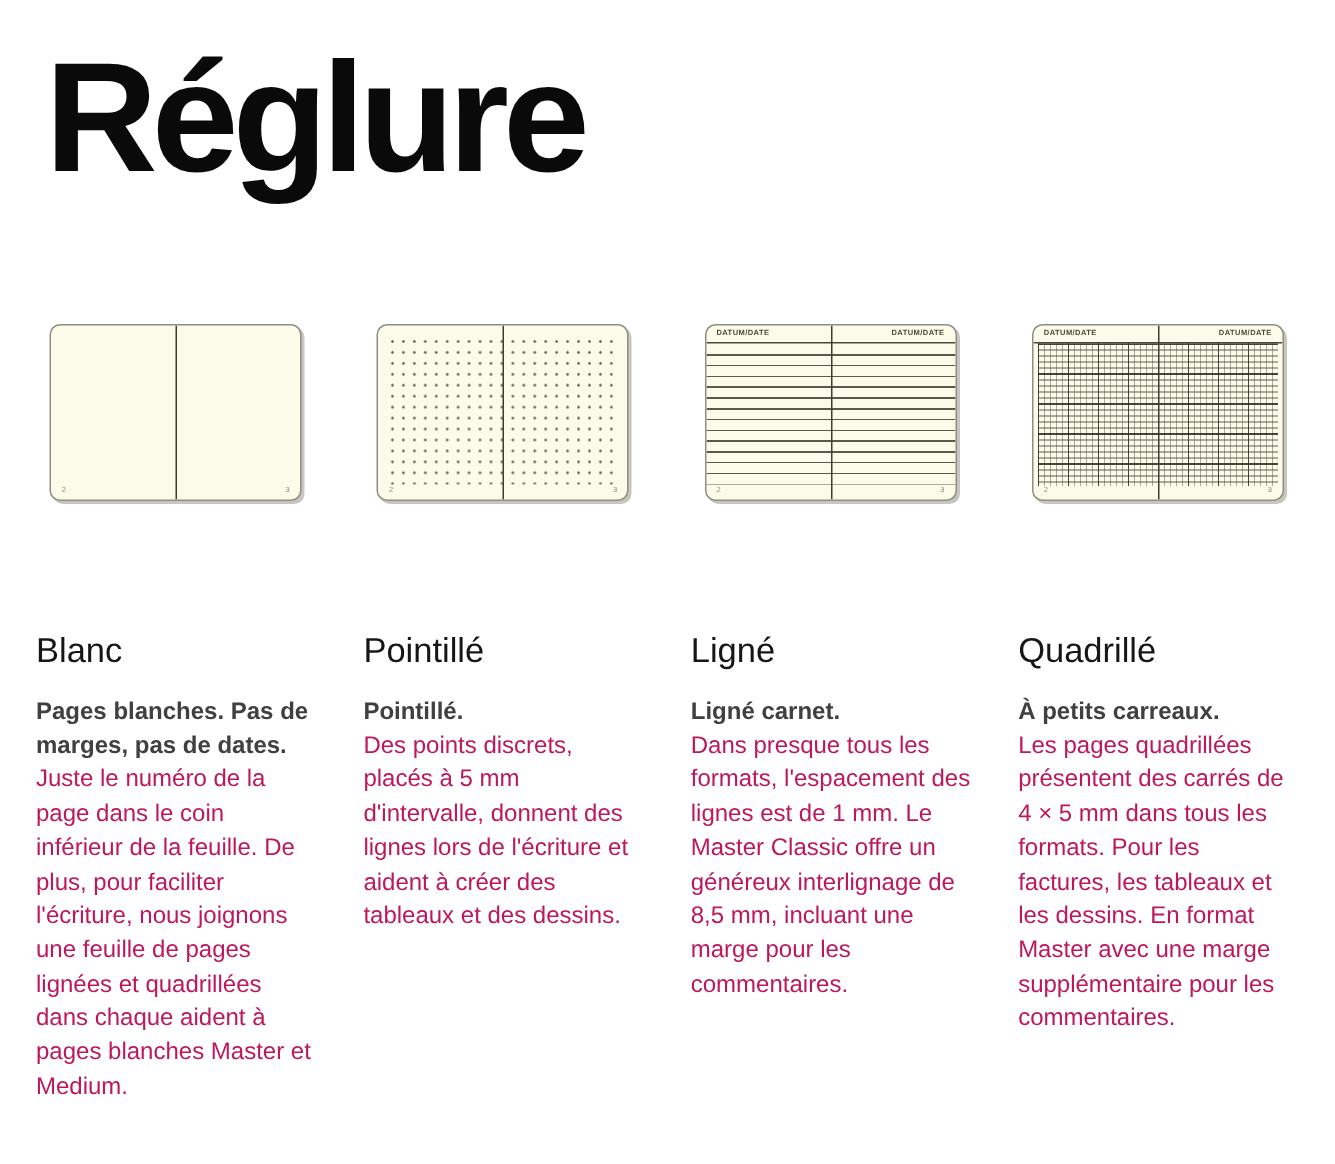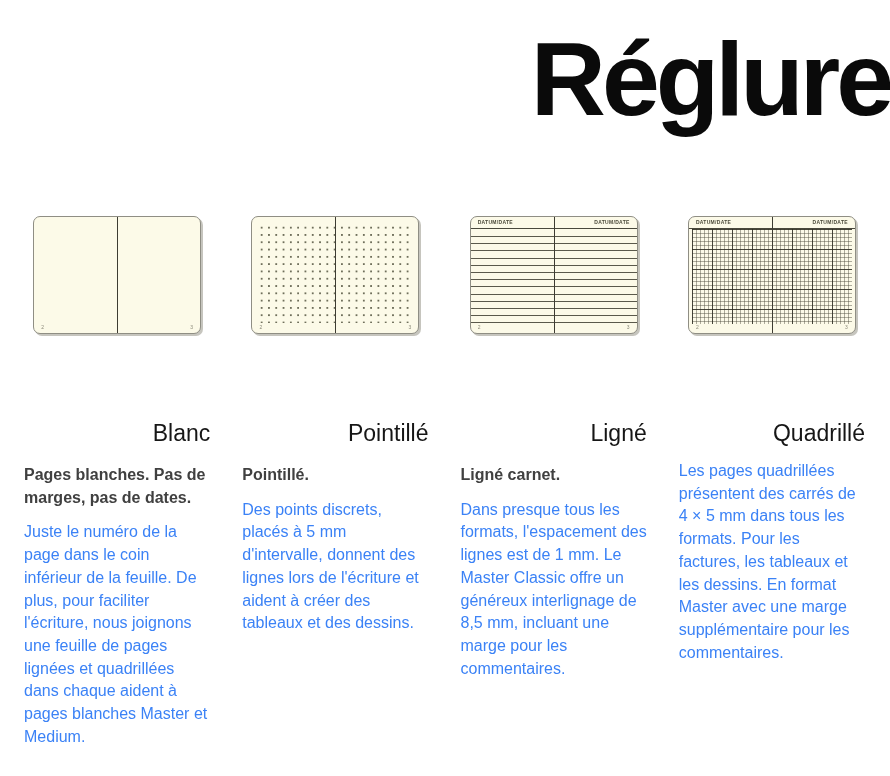--- a/index.html
+++ b/index.html
@@ -11,21 +11,20 @@
     color:#2b2b2b;
   }
   
   .page-title {
     margin:22px 0 0 30px;
     font-size:104px;
     line-height:1.1;
     font-weight:700;
     letter-spacing:-4px;
     color:#0a0a0a;
-    text-align:right;
   }
   
   .columns {
     display:grid;
     grid-template-columns:repeat(4,1fr);
     column-gap:32px;
     padding:0 25px 20px 24px;
     margin-top:80px;
   }
   
@@ -81,34 +80,32 @@
       repeating-linear-gradient(to right, rgba(76,74,60,0.45) 0 1px, rgba(0,0,0,0) 1px 4px),
       repeating-linear-gradient(to bottom, rgba(76,74,60,0.45) 0 1px, rgba(0,0,0,0) 1px 4px);
   }
   
   .col-title {
     margin-top:86px;
     font-size:23px;
     font-weight:400;
     color:#161616;
     line-height:1.2;
-    text-align:right;
   }
   .col-sub {
     margin-top:16px;
     font-size:16px;
     font-weight:700;
     color:#404040;
     line-height:1.42;
   }
   .col-body {
-    margin-top:12px;
     font-size:16px;
     font-weight:400;
-    color:#3b82f6;
+    color:#be185d;
     line-height:1.42;
   }
 </style>
 </head>
 <body>
 
 <h1 class="page-title">Réglure</h1>
 
 <div class="columns">
 
@@ -156,16 +153,17 @@
       <div class="nb-datum-row">
         <span class="nb-datum">DATUM/DATE</span>
         <span class="nb-datum">DATUM/DATE</span>
       </div>
       <div class="nb-grid"></div>
       <div class="nb-divider"></div>
       <span class="nb-page l">2</span>
       <span class="nb-page r">3</span>
     </div>
     <h2 class="col-title">Quadrillé</h2>
+    <p class="col-sub">À petits carreaux.</p>
     <p class="col-body">Les pages quadrillées présentent des carrés de 4 × 5 mm dans tous les formats. Pour les factures, les tableaux et les dessins. En format Master avec une marge supplémentaire pour les commentaires.</p>
   </section>
 
 </div>
 
 </body></html>

